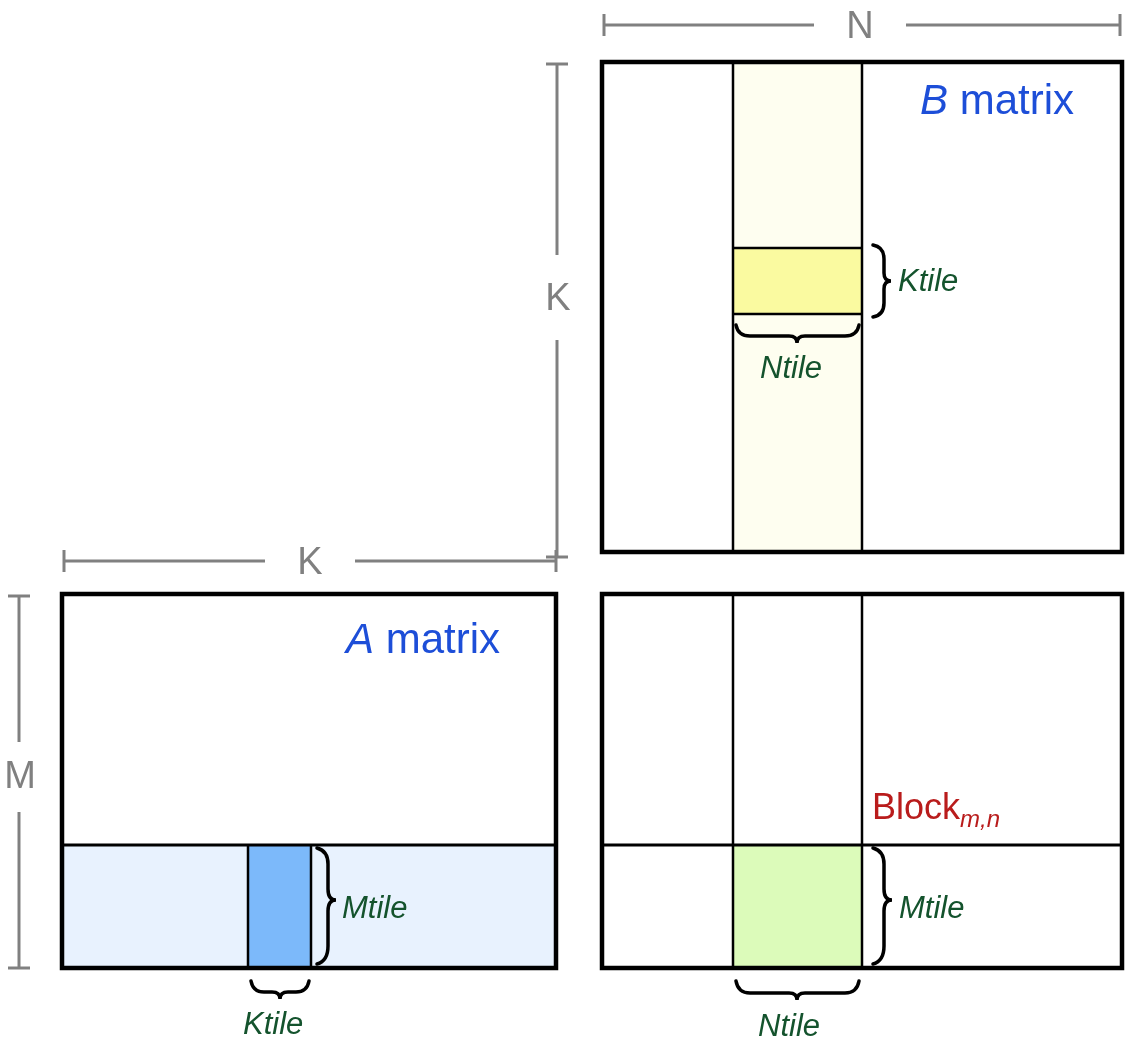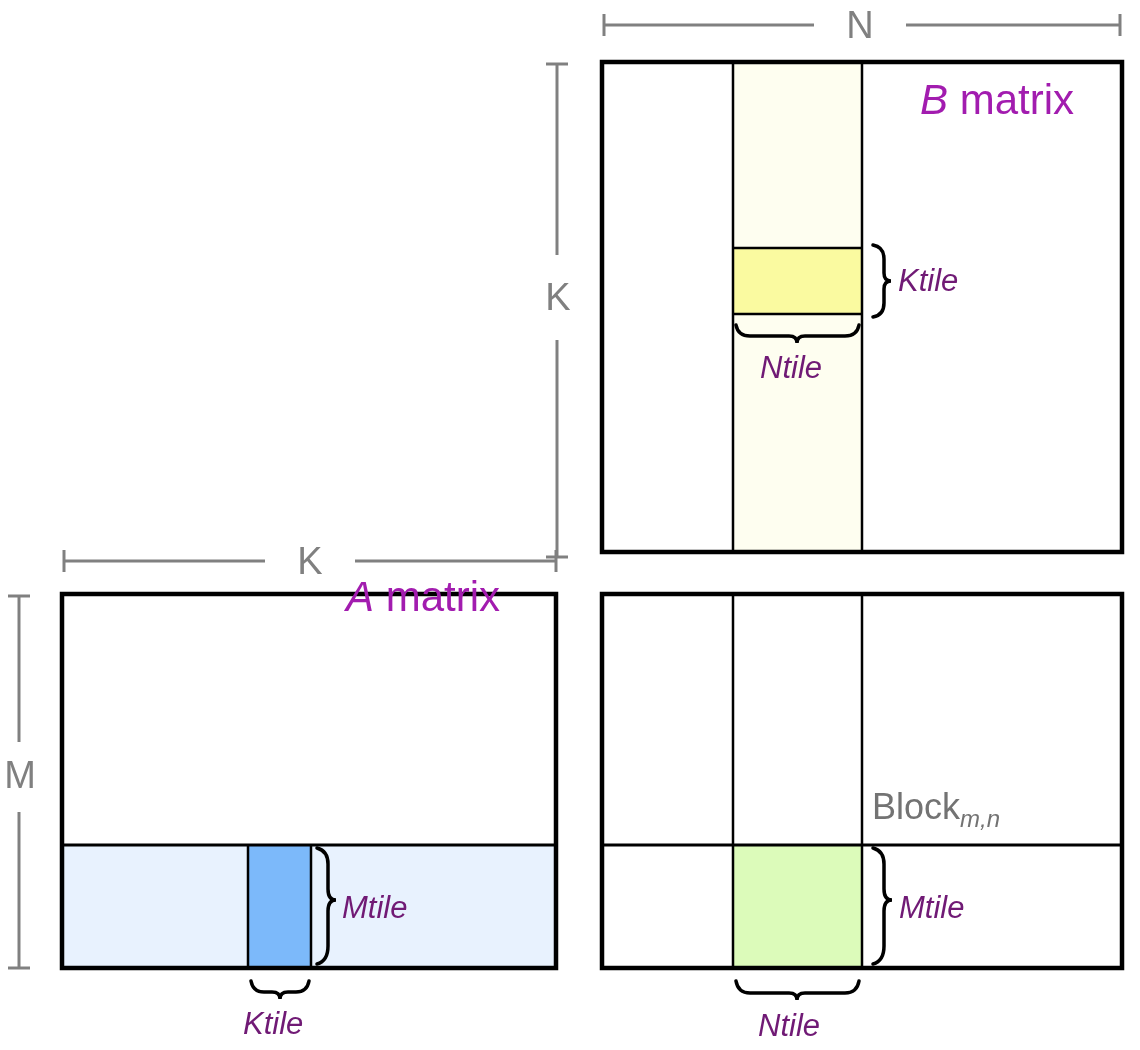--- a/index.html
+++ b/index.html
@@ -18,43 +18,43 @@
   svg.layer {
     position: absolute;
     left: 0;
     top: 0;
     width: 1140px;
     height: 1050px;
   }
   .matrix-label {
     position: absolute;
     font-size: 42px;
-    color: #a21caf;
+    color: #1d4ed8;
     white-space: nowrap;
     line-height: 1;
   }
   .matrix-label .mvar {
     font-style: italic;
   }
   .block-label {
     position: absolute;
     font-size: 36px;
-    color: #737373;
+    color: #b91c1c;
     white-space: nowrap;
     line-height: 1;
   }
   .block-label sub {
     font-style: italic;
     font-size: 24px;
   }
   .tile-label {
     position: absolute;
     font-size: 31px;
     font-style: italic;
-    color: #701a75;
+    color: #14532d;
     white-space: nowrap;
     line-height: 1;
   }
   .dim-label {
     position: absolute;
     font-size: 38px;
     color: #808080;
     white-space: nowrap;
     line-height: 1;
     text-align: center;
@@ -171,21 +171,21 @@
   </div>
 
   <div class="tile-label" style="left:898px; top:265px;">Ktile</div>
 
   <div class="tile-label" style="left:760px; top:352px;">Ntile</div>
 
   <div class="dim-label" style="left:288px; top:542px; width:44px;">K</div>
 
   <div class="dim-label" style="left:0px; top:756px; width:40px;">M</div>
 
-  <div class="matrix-label" style="left:346px; top:576px;">
+  <div class="matrix-label" style="left:346px; top:618px;">
     <span class="mvar">A</span><span> matrix</span>
   </div>
 
   <div class="tile-label" style="left:342px; top:892px;">Mtile</div>
 
   <div class="tile-label" style="left:243px; top:1008px;">Ktile</div>
 
 
   <div class="block-label" style="left:872px; top:789px;">
     <span>Block</span><sub>m,n</sub>

